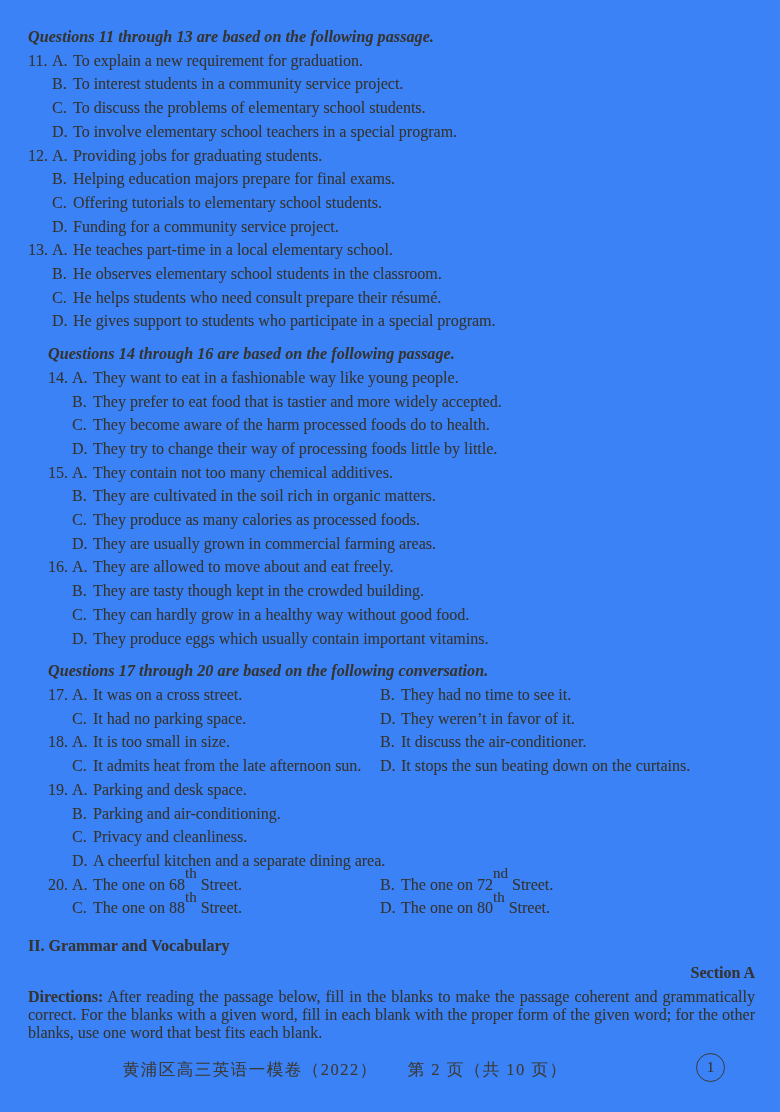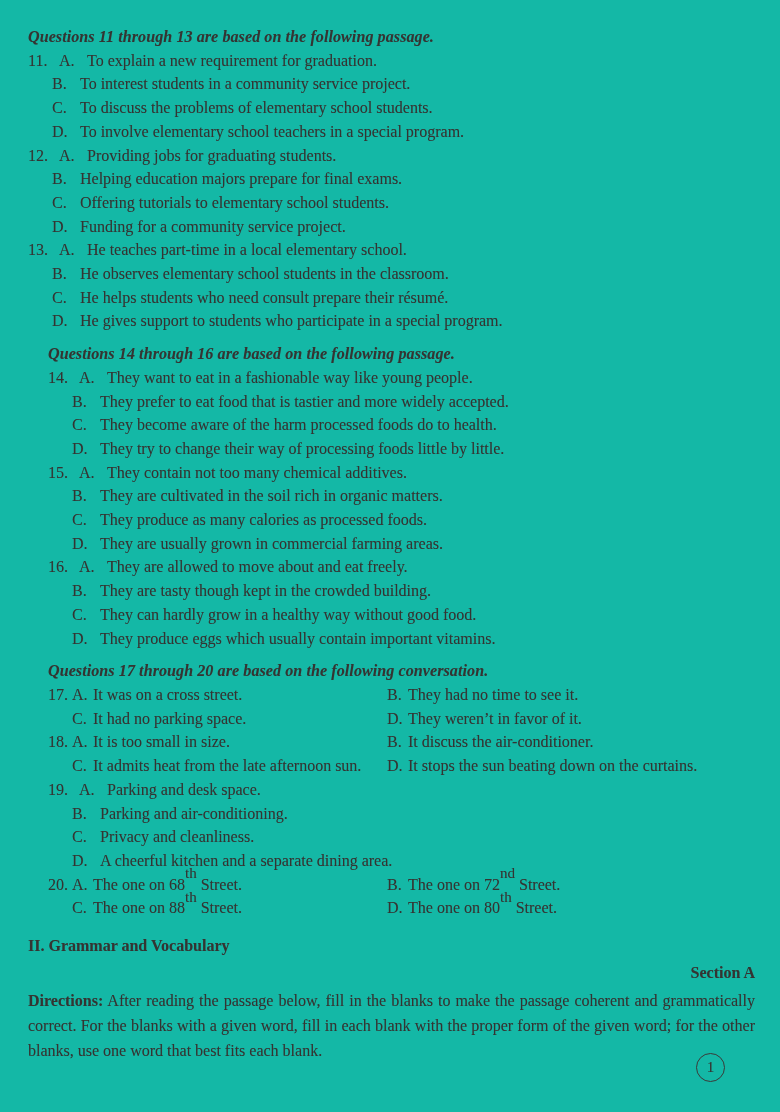--- a/index.html
+++ b/index.html
@@ -1,50 +1,50 @@
 <!DOCTYPE html>
 <html><head>
 <meta charset="utf-8">
 <style>
   html, body { margin:0; padding:0; background:#ffffff; }
   .page {
     position:relative;
     width:780px; height:1112px;
-    background:#14b8a6;
+    background:#3b82f6;
     box-sizing:border-box;
     padding:25px 25px 0 28px;
     font-family:"Liberation Serif", "DejaVu Serif", serif;
     font-size:16px;
     color:#343432;
     text-shadow:0.2px 0.2px 0.4px rgba(70,70,70,0.35);
     overflow:hidden;
   }
   .section { margin:0; }
   .section + .section { margin-top:9px;margin-left:20px; }
   .gheading {
     font-weight:bold; font-style:italic;
     line-height:23.7px;
     letter-spacing:0.1px;
   }
-  .line { display:flex; align-items:baseline; line-height:23.7px;gap:7px; }
+  .line { display:flex; align-items:baseline; line-height:23.7px; }
   .line.ind { margin-left:24px; }
   .qnum { flex:0 0 24px; }
   .olabel { flex:0 0 21px; }
   .otext { white-space:nowrap; }
   .cols { display:flex; }
   .col-left { flex:0 0 332px; display:flex; align-items:baseline; }
   .col-left.ind2 { padding-left:24px; box-sizing:border-box; }
   .col-right { display:flex; align-items:baseline; }
   sup { font-size:15px; line-height:0; position:relative; top:-5px; }
   .grammar { margin-top:14px; }
   .btitle { font-weight:bold; line-height:23.7px; }
   .subtitle { font-weight:bold; line-height:23.7px; margin-top:3px;text-align:right; }
   .directions {
     margin:4px 0 0 0;
-    line-height:25px;
+    line-height:18px;
     text-align:justify;
   }
   .directions .dlabel { font-weight:bold; }
   .footer {
     position:absolute; top:1058px; left:0; width:690px;
     display:flex; justify-content:center; gap:30px;
     font-size:16.5px; color:#3b3b39; letter-spacing:1.5px;
     line-height:24px;
   }
   .badge {
@@ -264,15 +264,19 @@
       </div>
     </div>
   </div>
 
   <div class="grammar">
     <div class="btitle">II. Grammar and Vocabulary</div>
     <div class="subtitle">Section A</div>
     <p class="directions"><span class="dlabel">Directions:</span><span> After reading the passage below, fill in the blanks to make the passage coherent and grammatically correct. For the blanks with a given word, fill in each blank with the proper form of the given word; for the other blanks, use one word that best fits each blank.</span></p>
   </div>
 
+  <div class="footer">
+    <span>黄浦区高三英语一模卷（2022）</span>
+    <span>第 2 页（共 10 页）</span>
+  </div>
   <div class="badge">1</div>
 
 </div>
 
 </body></html>

